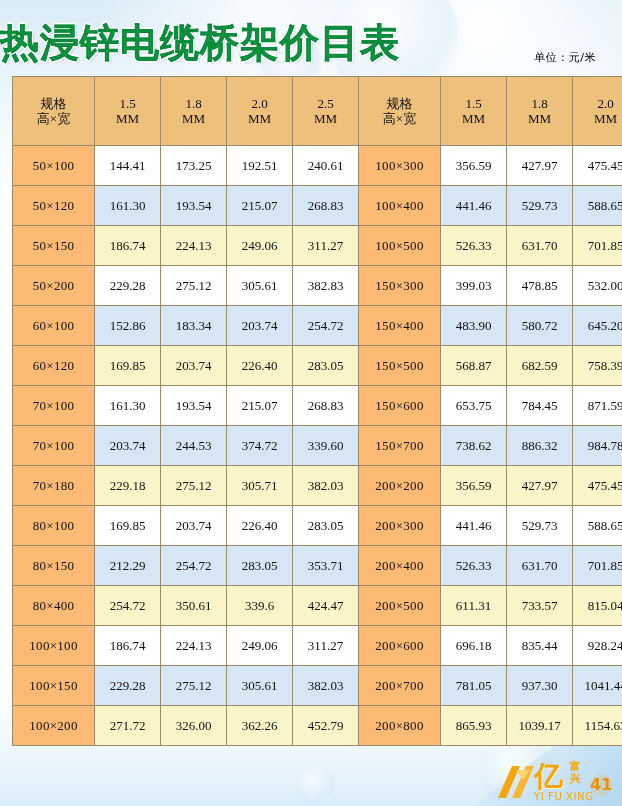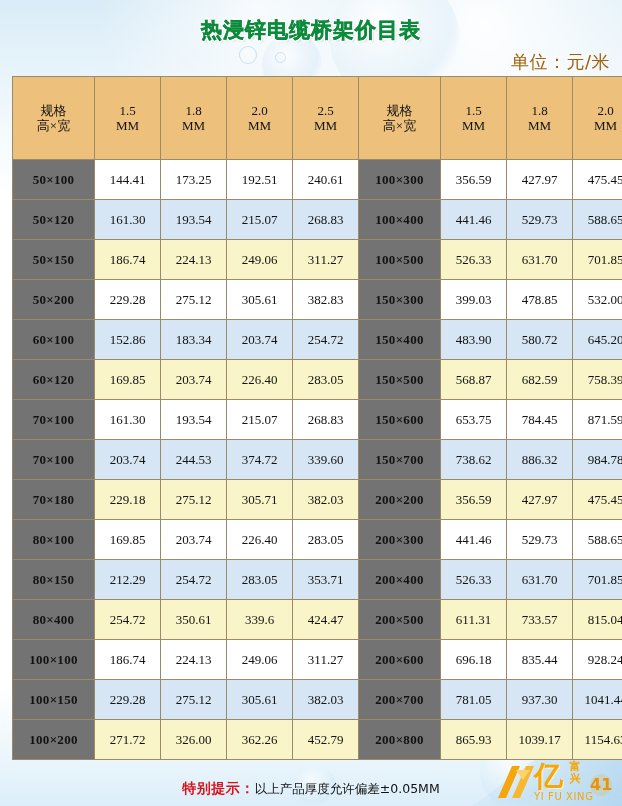--- a/index.html
+++ b/index.html
@@ -38,34 +38,34 @@
   #bg .swoosh2{
     position:absolute;right:0px;bottom:0px;width:150px;height:110px;
     background:linear-gradient(112deg, rgba(255,255,255,0) 0%, rgba(182,216,239,.40) 52%, rgba(140,195,232,.45) 100%);
     clip-path:polygon(100% 0,100% 100%,0 100%,58% 42%);
   }
 
   
   #page{position:relative;z-index:2;width:622px;height:806px;}
 
   .title{
-    position:absolute;left:0;top:16px;width:622px;text-align:center;
-    font-family:"DejaVu Sans","Liberation Sans",sans-serif;
-    font-size:21px;font-weight:bold;letter-spacing:1px;
+    position:absolute;left:0;top:16px;width:622px;
+    font-family:"DejaVu Sans","Liberation Sans",sans-serif;
+    font-size:39px;font-weight:bold;letter-spacing:1px;
     color:#0f9b43;
     -webkit-text-stroke:0.5px #0c8a3b;
     text-shadow:
       1.6px 0 #ffffff, -1.6px 0 #ffffff, 0 1.6px #ffffff, 0 -1.6px #ffffff,
       1.2px 1.2px #ffffff, -1.2px 1.2px #ffffff, 1.2px -1.2px #ffffff, -1.2px -1.2px #ffffff,
       2px 2px 2px rgba(0,0,0,.12);
   }
   .unit{
-    position:absolute;right:12px;top:50px;
-    font-family:"DejaVu Sans","Liberation Sans",sans-serif;
-    font-size:18px;color:#a16207;letter-spacing:.5px;
+    position:absolute;right:26px;top:50px;
+    font-family:"DejaVu Sans","Liberation Sans",sans-serif;
+    font-size:11px;color:#000000;letter-spacing:.5px;
   }
 
   table.price{
     position:absolute;left:12px;top:76px;
     width:598px;border-collapse:collapse;
     table-layout:fixed;
     border:1px solid #8a7a5e;
   }
   table.price td{
     border:1px solid #9b8a6a;
@@ -73,23 +73,23 @@
     font-size:13px;
     color:#121212;
     height:39px;
     padding:0 1px;
     line-height:1.18;
   }
   table.price td.hd{
     background:#edc07c;
     height:62px;
     font-size:13px;
-    padding:10px 0;
-  }
-  td.spec{background:#737373;font-size:12.5px;letter-spacing:.3px;font-weight:bold;}
+    padding:3px 0;
+  }
+  td.spec{background:#fdba74;font-size:12.5px;letter-spacing:.3px;}
   tr.r-white td.val{background:#ffffff;margin-top:24px;}
   tr.r-blue  td.val{background:#d6e6f4;}
   tr.r-yellow td.val{background:#faf5c8;}
 
   col.c-spec{width:82px;}
   col.c-val{width:66px;}
 
   .hd .l1{display:block;}
   .hd .l2{display:block;}
 
@@ -358,23 +358,20 @@
           <td class="val">362.26</td>
           <td class="val">452.79</td>
           <td class="spec">200×800</td>
           <td class="val">865.93</td>
           <td class="val">1039.17</td>
           <td class="val">1154.63</td>
         </tr>
       </tbody>
   </table>
 
-  <div class="note">
-    <b>特别提示：</b><span>以上产品厚度允许偏差±0.05MM</span>
-  </div>
 
   <div class="logo">
     <svg class="mark" width="44" height="36" viewBox="0 0 44 36">
       <polygon points="2,34 16,2 24,2 10,34" fill="#f5a60a"></polygon>
       <polygon points="16,34 30,2 38,2 24,34" fill="#f7b733"></polygon>
       <polygon points="20,6 34,6 27,16" fill="#fcd46a"></polygon>
     </svg>
     <span class="zi">亿</span>
     <span class="st">
       <span>富</span><br>

